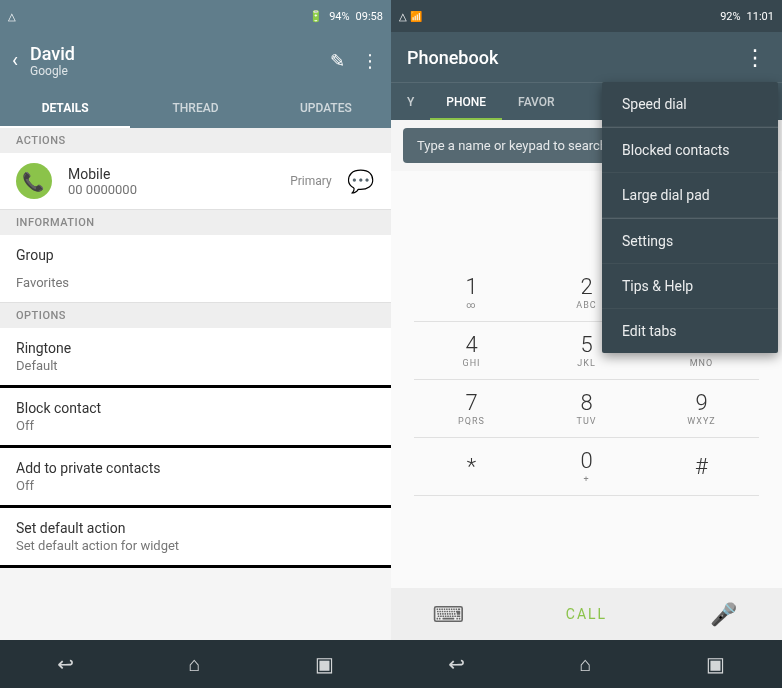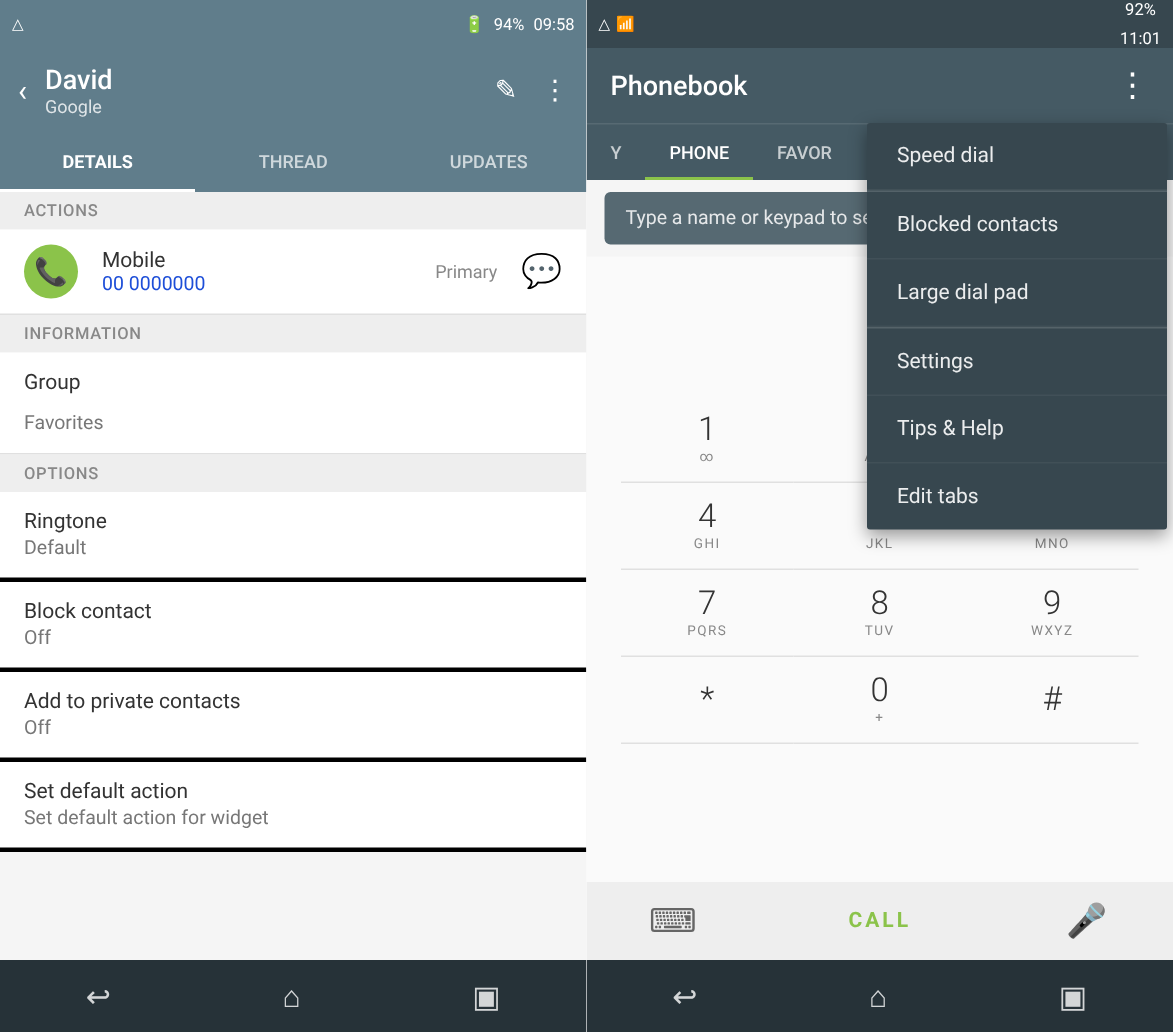--- a/index.html
+++ b/index.html
@@ -108,21 +108,21 @@
       background: #8bc34a;
       display: flex;
       align-items: center;
       justify-content: center;
       color: white;
       font-size: 18px;
     }
 
     .phone-info { flex: 1; }
     .phone-label { font-size: 14px; color: #333; }
-    .phone-number { font-size: 13px; color: #1d4ed8; }
+    .phone-number { font-size: 13px; color: #737373; }
     .phone-primary { font-size: 12px; color: #888; }
 
     .message-icon { color: #607d8b; font-size: 22px; cursor: pointer; }
 
     .info-row {
       background: white;
       padding: 12px 16px;
       border-bottom: 1px solid #e0e0e0;
     }
 
@@ -267,21 +267,21 @@
     }
 
     .call-btn {
       flex: 1;
       display: flex;
       align-items: center;
       justify-content: center;
       background: #eeeeee;
       color: #8bc34a;
       font-size: 14px;
-      font-weight: 700;
+      font-weight: 400;
       letter-spacing: 2px;
       cursor: pointer;
     }
 
     .mic-btn {
       width: 115px;
       display: flex;
       align-items: center;
       justify-content: center;
       height: 100%;
@@ -294,21 +294,21 @@
       display: flex;
       align-items: center;
       justify-content: space-around;
     }
 
     
     .dropdown-menu {
       position: absolute;
       top: 82px;
       right: 4px;
-      width: 200px;
+      width: 176px;
       background: #37474f;
       border-radius: 2px;
       box-shadow: 0 4px 12px rgba(0,0,0,0.4);
       z-index: 100;
       overflow: hidden;
     }
 
     .dropdown-item {
       padding: 14px 20px;
       color: rgba(255,255,255,0.9);
@@ -420,21 +420,21 @@
   </div>
 </div>
 
 <div class="right-panel">
 
   <div class="status-bar-right">
     <div style="display:flex;gap:4px;font-size:10px;">
       <span>△</span>
       <span>📶</span>
     </div>
-    <div style="display:flex;align-items:center;gap:6px;flex-direction:column;">
+    <div style="display:flex;gap:6px;">
       <span>92%</span>
       <span>11:01</span>
     </div>
   </div>
 
   <div class="top-bar-right">
     <span class="phonebook-title">Phonebook</span>
     <span class="more-icon-right">⋮</span>
   </div>
 

